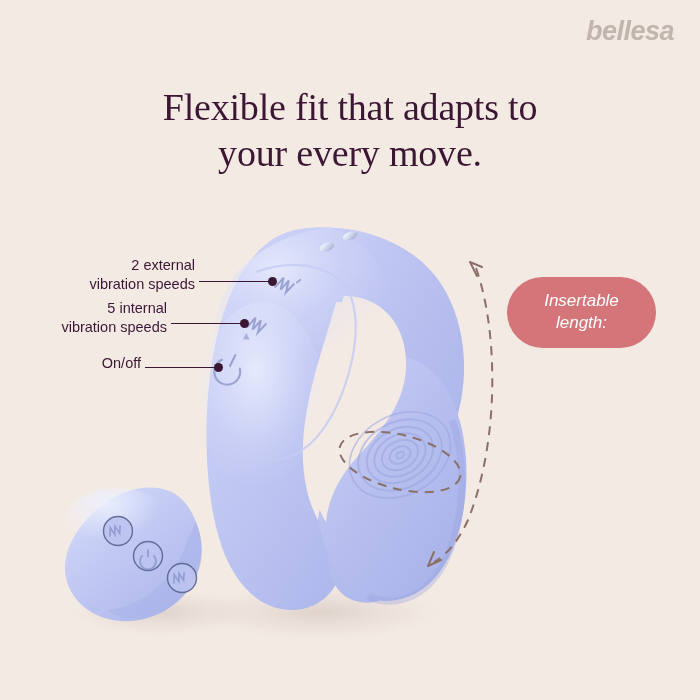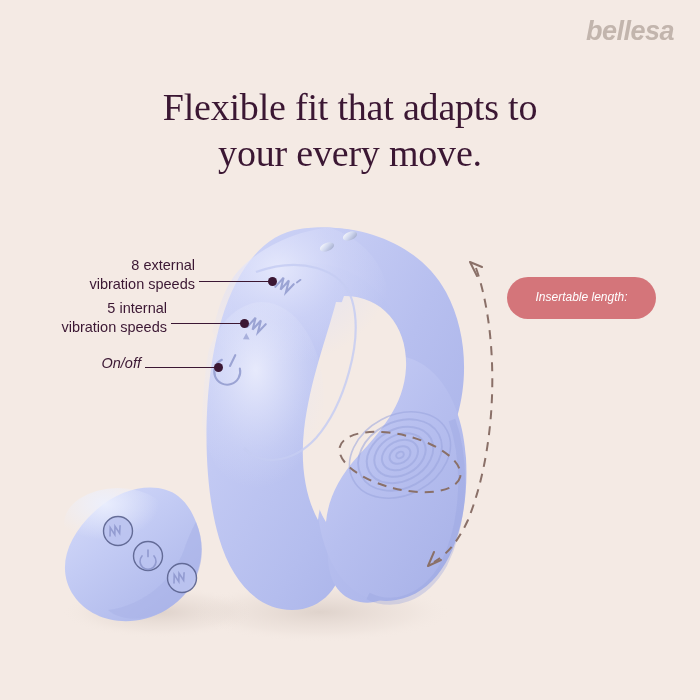--- a/index.html
+++ b/index.html
@@ -49,21 +49,21 @@
   .anno {
     position: absolute;
     text-align: right;
     color: #3b1733;
     font-size: 14.5px;
     line-height: 1.28;
     white-space: nowrap;
   }
   #anno-ext  { right: 505px; top: 256px; }
   #anno-int  { right: 533px; top: 299px; }
-  #anno-pow  { right: 559px; top: 354px; font-style: italic; }
+  #anno-pow  { right: 559px; top: 354px; }
 
   
   .leader {
     position: absolute;
     height: 0;
     border-top: 1.6px solid #3b1733;
   }
   .leader-dot {
     position: absolute;
     width: 9px;
@@ -78,21 +78,21 @@
   #leader3 { left: 145px; top: 367px; width: 72px; }
   #dot3    { left: 214px; top: 363px; }
 
   
   .pill {
     position: absolute;
     background: #d4757a;
     border-radius: 40px;
     color: #ffffff;
     font-style: italic;
-    font-size: 12px;
+    font-size: 17px;
     line-height: 1.32;
     text-align: center;
     padding: 13px 19px;
     box-sizing: border-box;
   }
   #pill-length { left: 507px; top: 277px; width: 149px; }
   #pill-girth  { left: 517px; top: 441px; width: 107px; }
 
   
   #art {
@@ -316,21 +316,21 @@
   </svg>
 
   <div id="brand">bellesa</div>
 
   <div id="headline">
     <span class="hl-line">Flexible fit that adapts to</span>
     <span class="hl-line">your every move.</span>
   </div>
 
   <div class="anno" id="anno-ext">
-    <div>8 external</div>
+    <div>2 external</div>
     <div>vibration speeds</div>
   </div>
   <div class="leader" id="leader1"></div>
   <div class="leader-dot" id="dot1"></div>
 
   <div class="anno" id="anno-int">
     <div>5 internal</div>
     <div>vibration speeds</div>
   </div>
   <div class="leader" id="leader2"></div>

